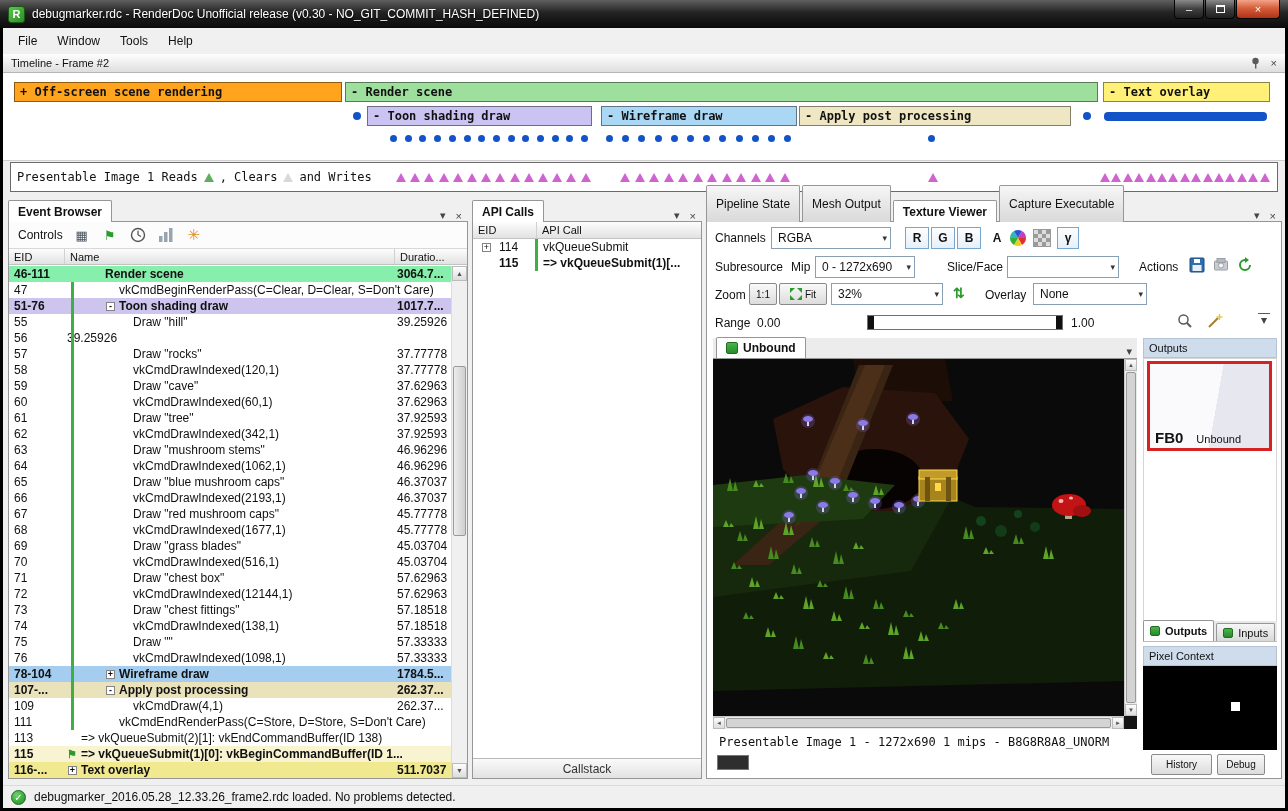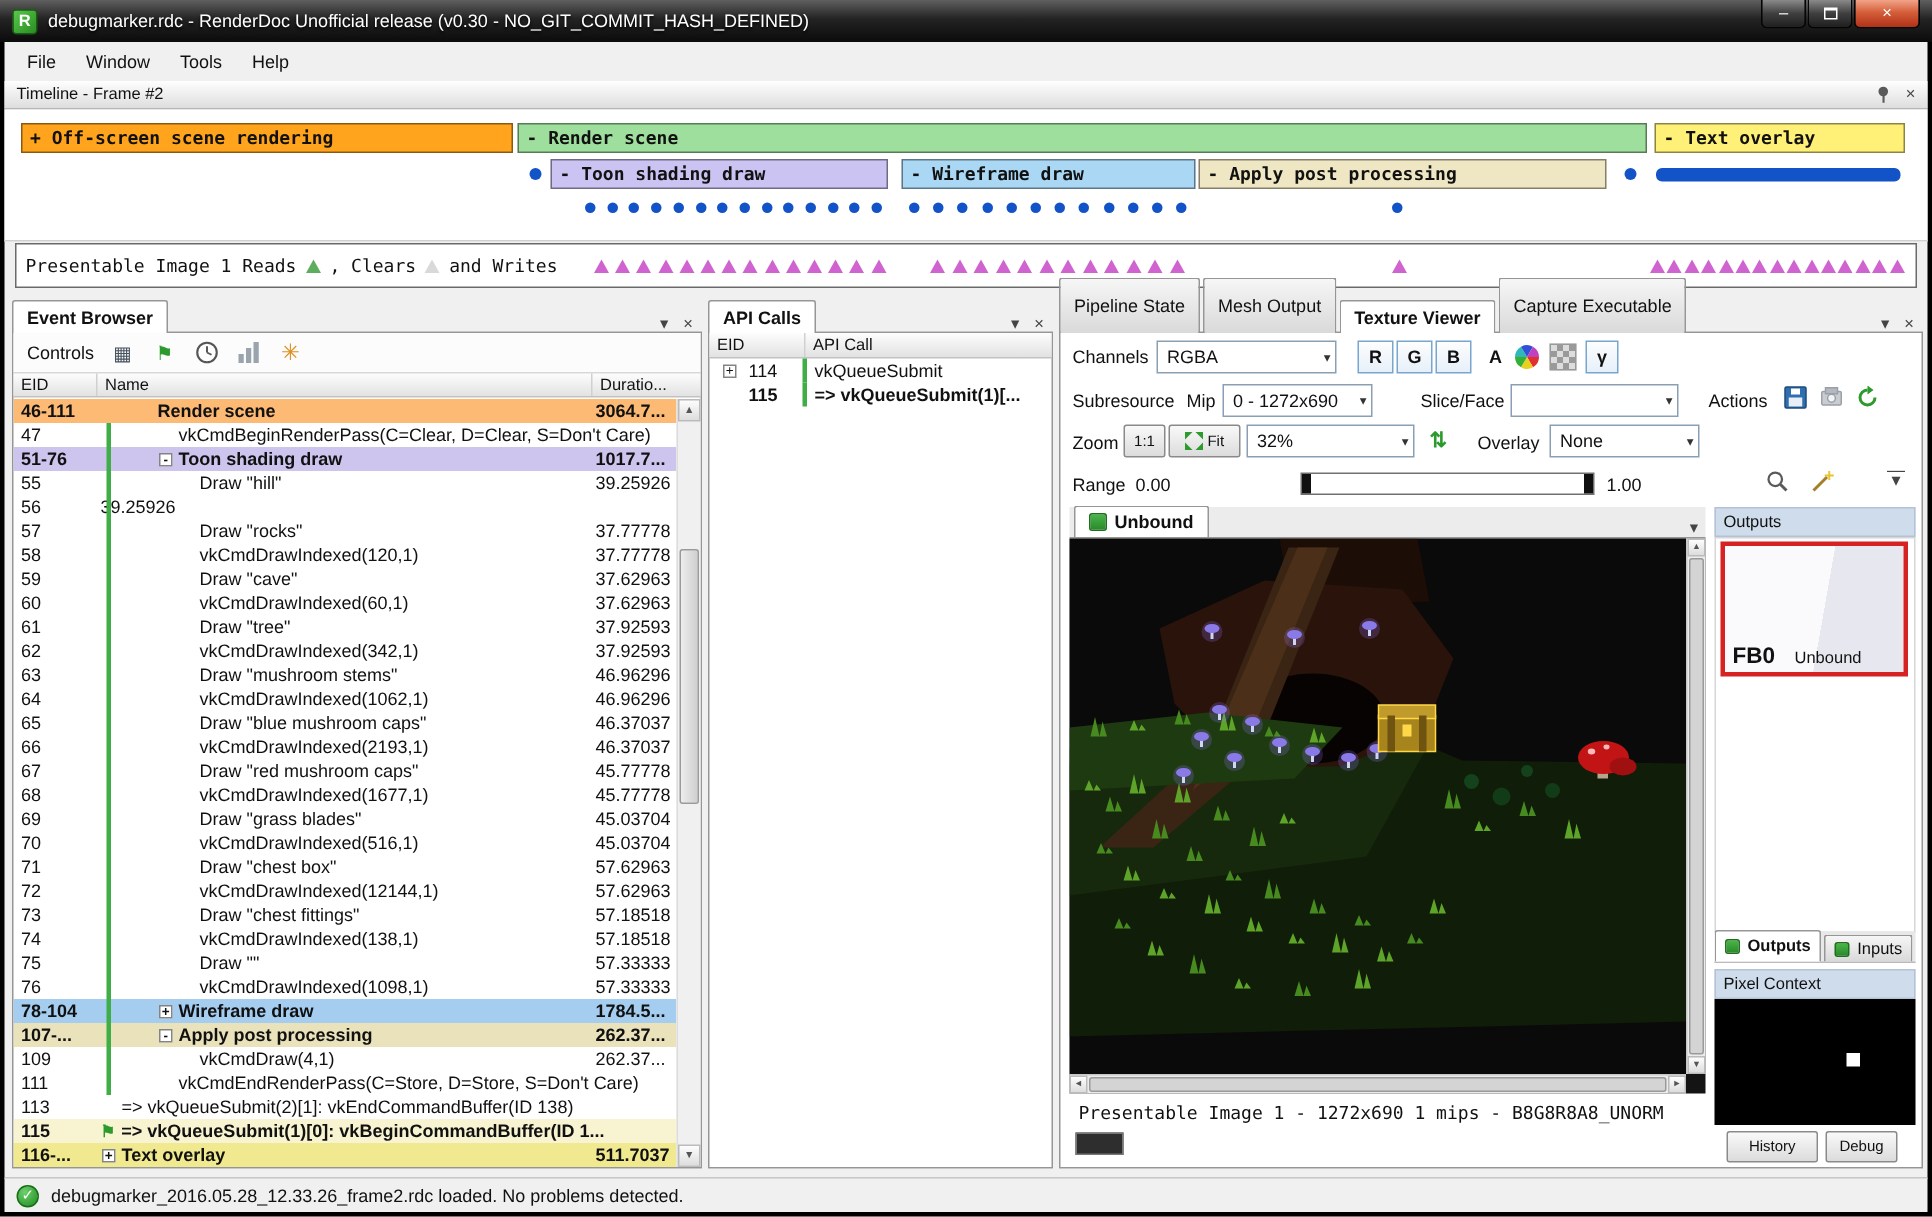--- a/index.html
+++ b/index.html
@@ -286,21 +286,21 @@
         </svg>
     </span>
     <span class="tbicon" style="color:#e09020;font-size:15px">✳</span>
   </div>
   <div id="eb-header">
     <span class="eb-h" id="eb-h-eid">EID</span>
     <span class="eb-h" id="eb-h-name">Name</span>
     <span class="eb-h" id="eb-h-dur">Duratio...</span>
   </div>
   <div id="eb-rows">
-      <div class="eb-row b" style="background: #fdba74;">
+      <div class="eb-row b" style="background: #86efac;">
         <span class="eb-eid">46-111</span>
         <span class="eb-name" style="padding-left: 40px;">
           <span>Render scene</span>
         </span>
         <span class="eb-dur">3064.7...</span>
       </div>
       <div class="eb-row">
         <span class="eb-gutter"></span>
         <span class="eb-eid">47</span>
         <span class="eb-name" style="padding-left: 54px;">
@@ -578,20 +578,23 @@
       <span class="green-bar"></span>
       <span>vkQueueSubmit</span>
     </div>
     <div class="api-row b">
       <span class="api-exp"></span>
       <span class="api-eid">115</span>
       <span class="green-bar"></span>
       <span>=&gt; vkQueueSubmit(1)[...</span>
     </div>
   </div>
+  <div id="api-callstack">
+      <span>Callstack</span>
+    </div>
 </div>
 
 <div class="tabstrip" id="tv-strip">
   <div class="tab">
       <span>Pipeline State</span>
     </div>
   <div class="tab">
       <span>Mesh Output</span>
     </div>
   <div class="tab active">
@@ -685,21 +688,21 @@
         <polygon points="12,12 7,12 12,7" fill="#2c9a2c"></polygon>
       </svg>
     <span>Fit</span>
   </div>
   <div class="combo" style="left:124px;top:61px;width:112px">
     <span>32%</span>
     <span class="caret">▾</span>
   </div>
   <span style="position:absolute;left:246px;top:63px;color:#2c9a2c;font-weight:bold;font-size:14px">⇅</span>
   <span class="lbl" style="left:278px;top:66px">Overlay</span>
-  <div class="combo" style="left:326px;top:61px;width:100px">
+  <div class="combo" style="left:326px;top:61px;width:114px">
     <span>None</span>
     <span class="caret">▾</span>
   </div>
 
   <span class="lbl" style="left:8px;top:94px">Range</span>
   <span class="lbl" style="left:50px;top:94px">0.00</span>
   <div id="range-track">
     <span class="range-handle" style="left:0"></span>
     <span class="range-handle" style="right:0"></span>
   </div>

